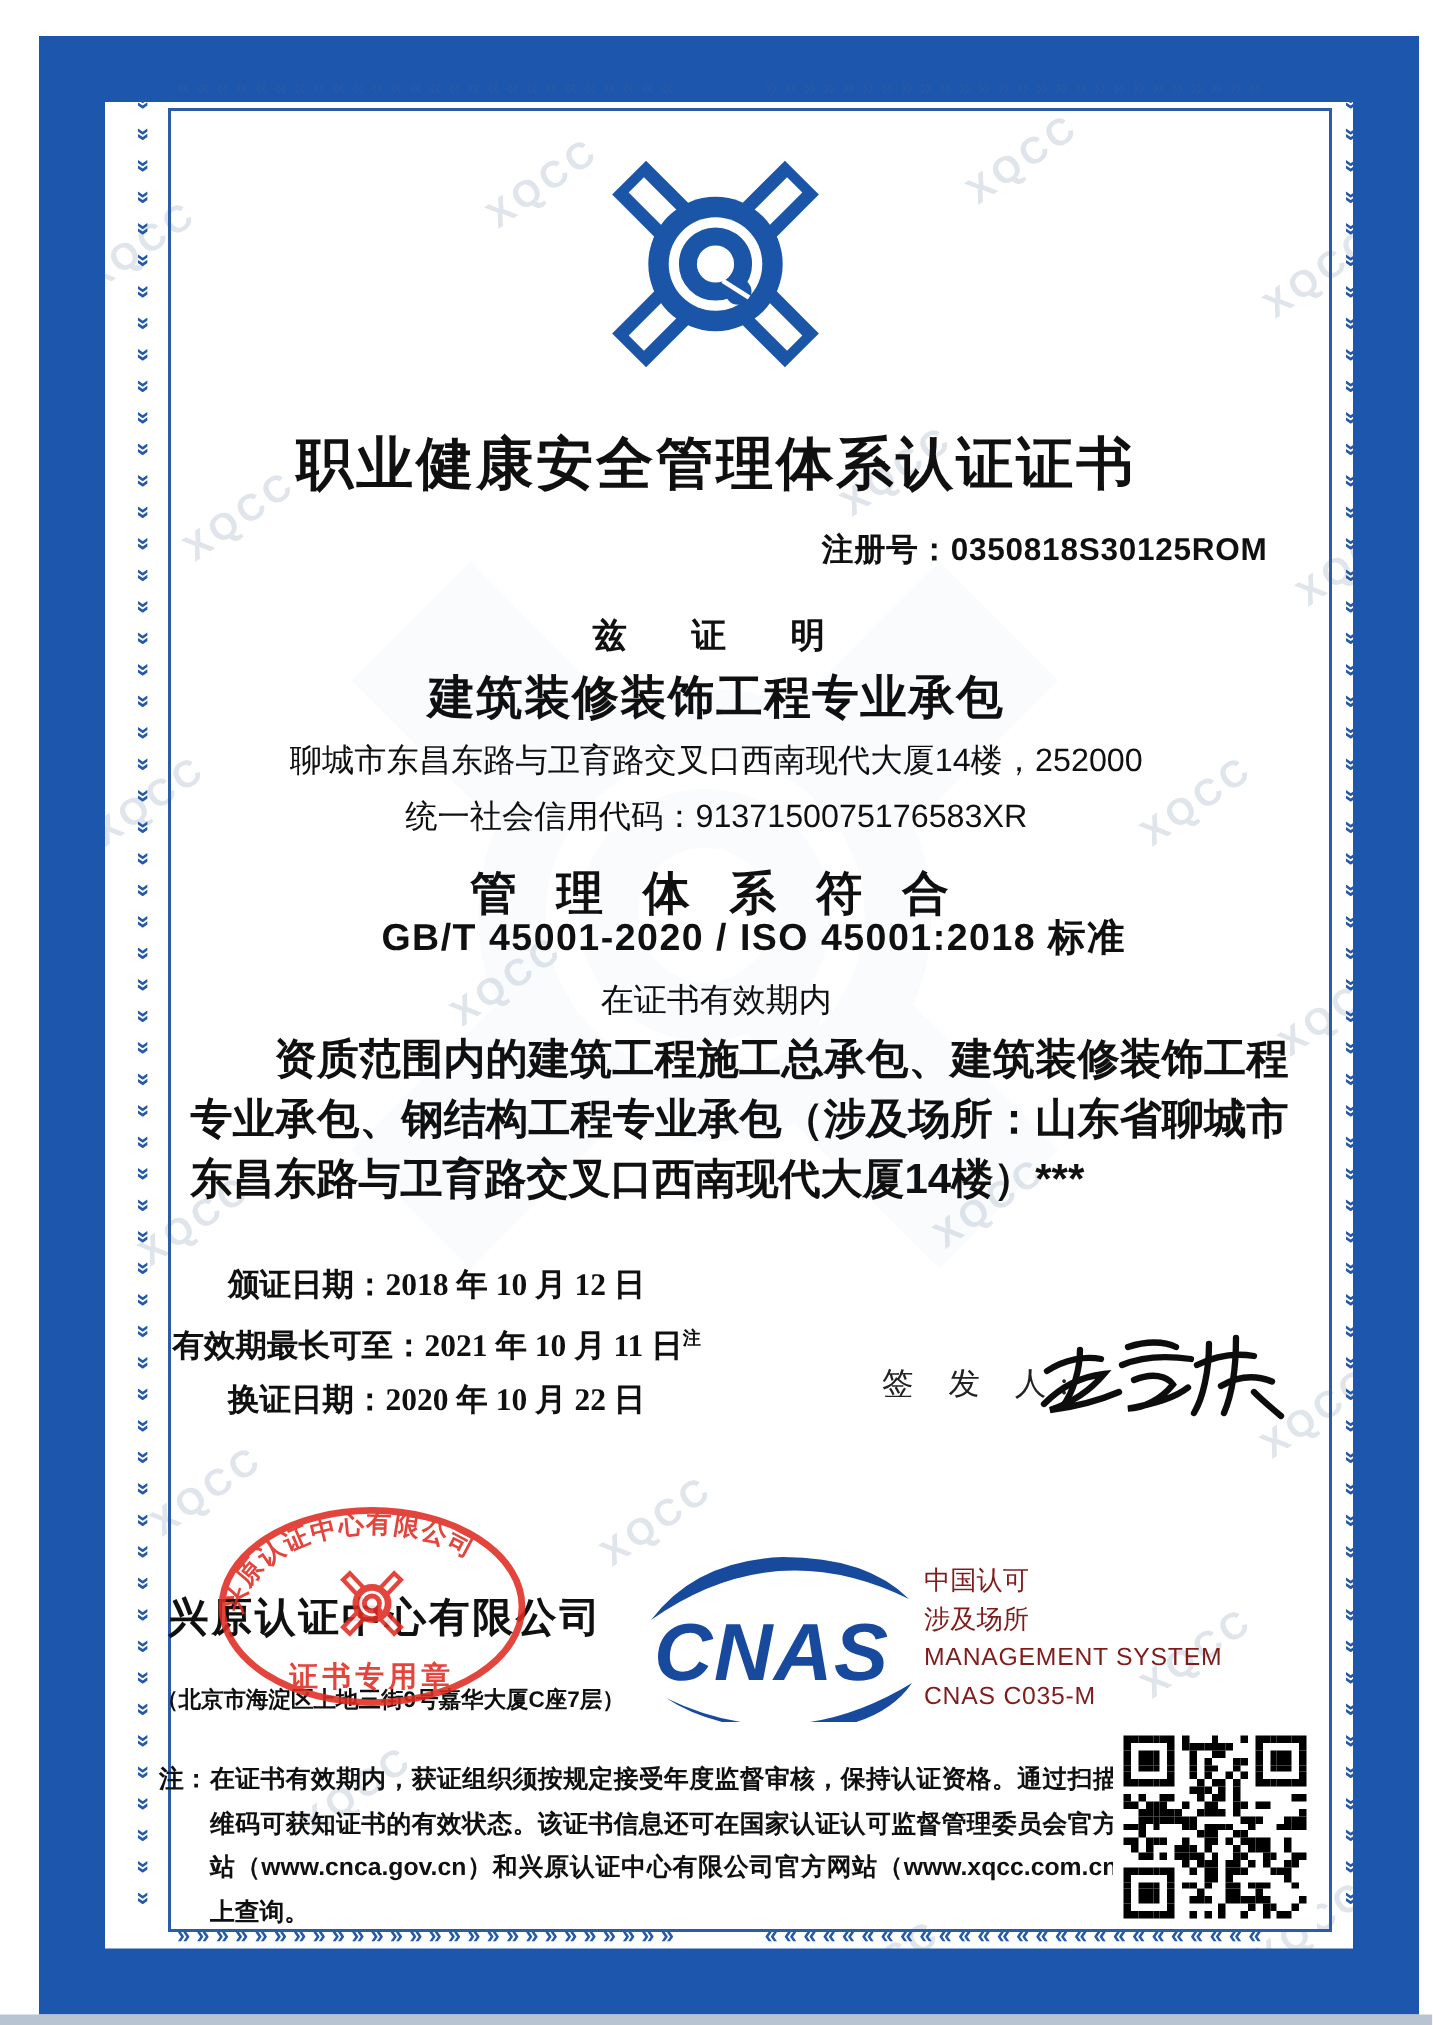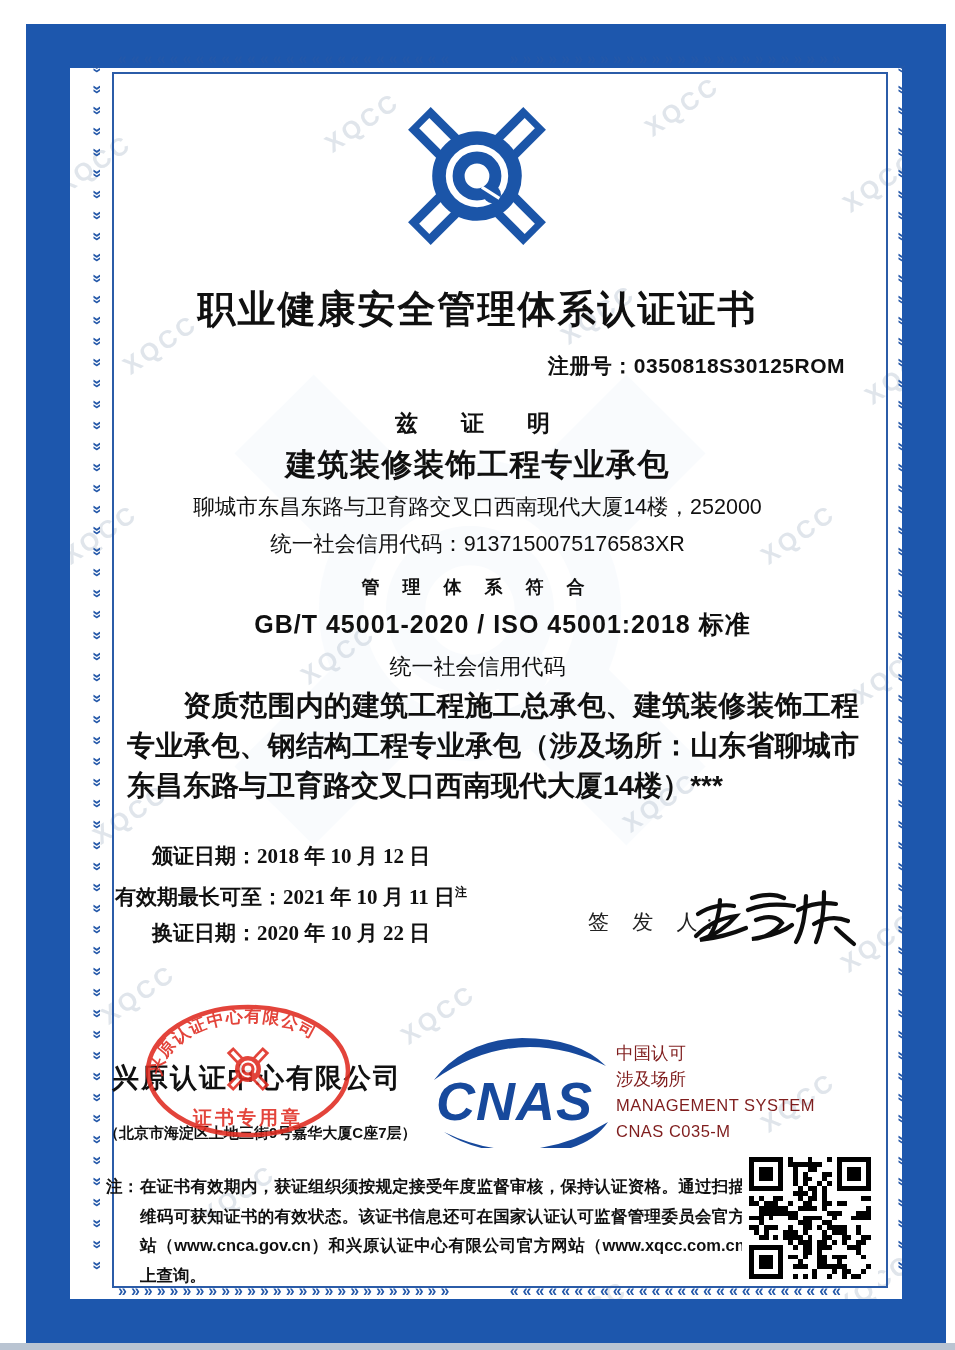--- a/index.html
+++ b/index.html
@@ -26,21 +26,21 @@
   
   .content{position:absolute;inset:0;z-index:3;}
   .center{position:absolute;left:0;width:100%;text-align:center;}
   .logo{position:absolute;left:395px;top:96px;}
   .title{top:284px;font-size:38px;font-weight:bold;letter-spacing:2px;}
   .reg{position:absolute;right:110px;top:352px;font-size:21px;font-weight:bold;letter-spacing:.5px;}
   .certify{top:408px;font-size:23px;font-weight:bold;letter-spacing:10px;}
   .company{top:444px;font-size:31px;font-weight:bold;letter-spacing:1px;}
   .addr{top:492px;font-size:21.5px;}
   .credit{top:529px;font-size:21.5px;}
-  .conform{top:575px;font-size:18px;font-weight:bold;letter-spacing:9px;}
+  .conform{top:575px;font-size:31px;font-weight:bold;letter-spacing:9px;}
   .standard{top:608px;font-size:25px;font-weight:bold;letter-spacing:1px;margin-left:25px;}
   .scope-h{top:652px;font-size:22px;}
   .scope{position:absolute;left:113px;top:686px;width:732px;font-size:28px;font-weight:bold;
          line-height:40px;text-align:justify;text-indent:2em;padding-left:14px;}
   .dates{position:absolute;left:115px;top:838px;font-size:21px;font-weight:bold;line-height:36px;
          font-family:"Liberation Serif", serif;text-align:center;}
   .dates sup{font-size:12px;}
   .signer{position:absolute;left:588px;top:908px;font-size:21px;letter-spacing:9px;color:#222;
           font-family:"Liberation Serif", serif;}
   .signature{position:absolute;left:690px;top:884px;}
@@ -259,21 +259,21 @@
       <span>注册号：</span><span>0350818S30125ROM</span>
     </div>
 
     <div class="center certify">兹　证　明</div>
     <div class="center company">建筑装修装饰工程专业承包</div>
     <div class="center addr">聊城市东昌东路与卫育路交叉口西南现代大厦14楼，252000</div>
     <div class="center credit">统一社会信用代码：9137150075176583XR</div>
 
     <div class="center conform">管 理 体 系 符 合</div>
     <div class="center standard">GB/T 45001-2020 / ISO 45001:2018 标准</div>
-    <div class="center scope-h">统一社会信用代码</div>
+    <div class="center scope-h">在证书有效期内</div>
     <div class="scope">资质范围内的建筑工程施工总承包、建筑装修装饰工程专业承包、钢结构工程专业承包（涉及场所：山东省聊城市东昌东路与卫育路交叉口西南现代大厦14楼）***</div>
 
     <div class="dates">
       <div>颁证日期：2018 年 10 月 12 日</div>
       <div><span>有效期最长可至：2021 年 10 月 11 日</span><sup>注</sup></div>
       <div>换证日期：2020 年 10 月 22 日</div>
     </div>
 
     <div class="signer">签 发 人:</div>
     <div class="signature" title="">

